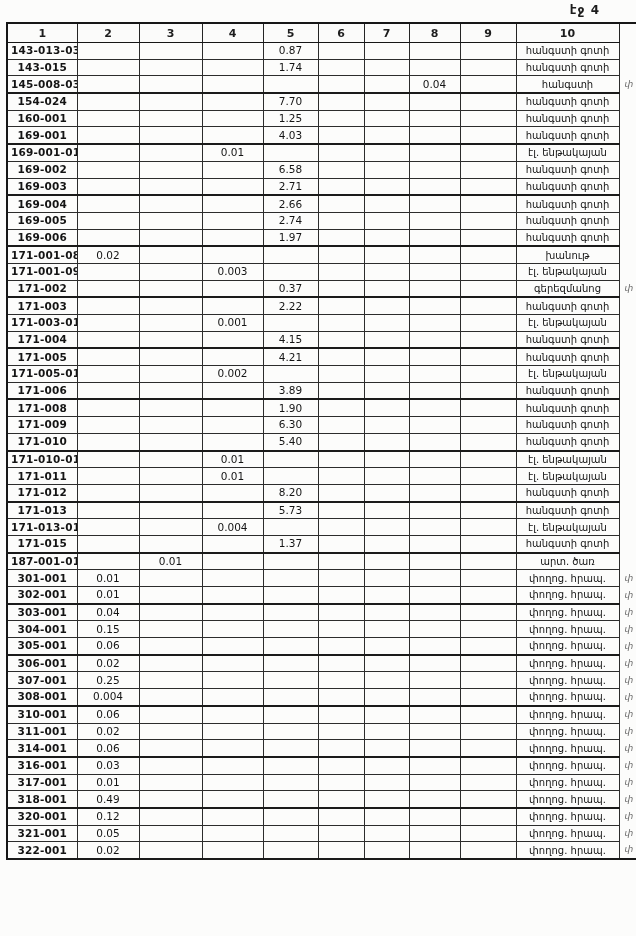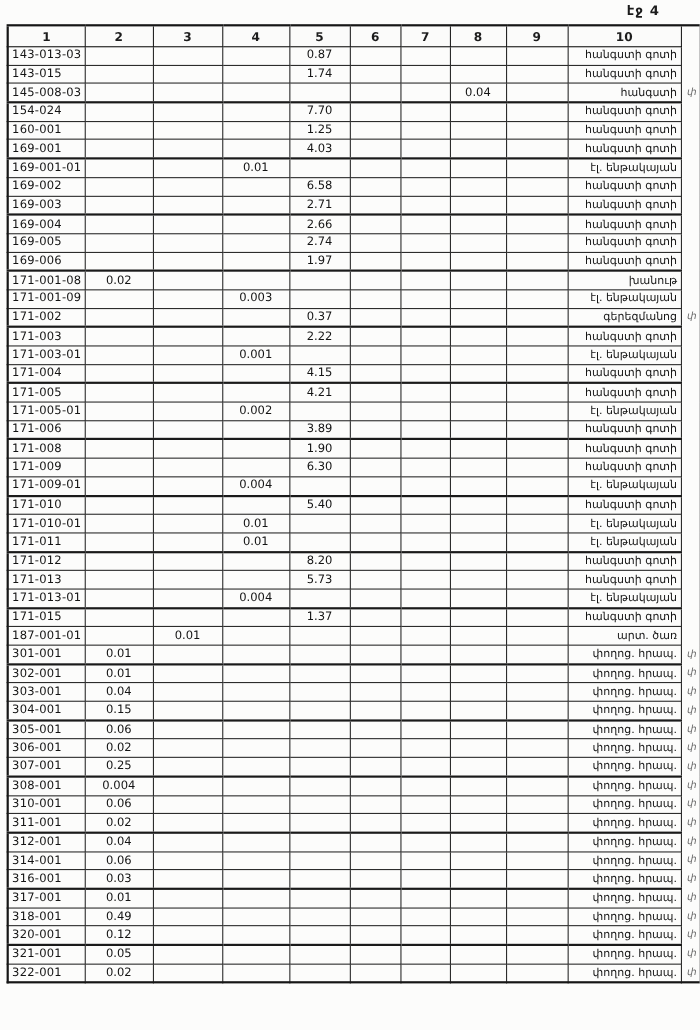--- a/index.html
+++ b/index.html
@@ -23,24 +23,24 @@
     border:1px solid #242424;border-top:2px solid #161616;border-bottom:1px solid #161616;
     height:18px;padding:0;
     font-size:11px;font-weight:700;text-align:center;color:#1d1d1d;
     background:#fbfbfa;
   }
   .scan-table td{
     border:1px solid #2c2c2c;
     height:15.7px;padding:0 3px;overflow:hidden;white-space:nowrap;
     font-size:10.5px;line-height:15px;color:#141414;
   }
-  .scan-table td.c1{text-align:left;font-weight:400;letter-spacing:0.2px;}
+  .scan-table td.c1{text-align:center;font-weight:700;letter-spacing:0.2px;}
   .scan-table td.c2,.scan-table td.c3,.scan-table td.c4,.scan-table td.c5,
   .scan-table td.c6,.scan-table td.c7,.scan-table td.c8,.scan-table td.c9{text-align:center;}
-  .scan-table td.c10{text-align:right;font-size:10px;}
+  .scan-table td.c10{text-align:center;font-size:10px;}
   
   .scan-table td.note,.scan-table th.note{
     border:none;background:transparent;width:18px;
     font-size:9px;color:#6b6b6b;text-align:left;padding:0 0 0 5px;
     font-style:italic;
   }
   
   .scan-table tbody tr:nth-child(3n) td:not(.note){border-bottom-width:2px;border-bottom-color:#1a1a1a;}
   .scan-table tbody tr:nth-child(7n) td:not(.note){border-top-color:#111;}
 </style>
@@ -372,33 +372,20 @@
         <td class="c4"></td>
         <td class="c5">6.30</td>
         <td class="c6"></td>
         <td class="c7"></td>
         <td class="c8"></td>
         <td class="c9"></td>
         <td class="c10">հանգստի գոտի</td>
         <td class="note"></td>
       </tr>
       <tr>
-        <td class="c1">171-009-01</td>
-        <td class="c2"></td>
-        <td class="c3"></td>
-        <td class="c4">0.004</td>
-        <td class="c5"></td>
-        <td class="c6"></td>
-        <td class="c7"></td>
-        <td class="c8"></td>
-        <td class="c9"></td>
-        <td class="c10">էլ. ենթակայան</td>
-        <td class="note"></td>
-      </tr>
-      <tr>
         <td class="c1">171-010</td>
         <td class="c2"></td>
         <td class="c3"></td>
         <td class="c4"></td>
         <td class="c5">5.40</td>
         <td class="c6"></td>
         <td class="c7"></td>
         <td class="c8"></td>
         <td class="c9"></td>
         <td class="c10">հանգստի գոտի</td>
@@ -608,33 +595,20 @@
         <td class="c6"></td>
         <td class="c7"></td>
         <td class="c8"></td>
         <td class="c9"></td>
         <td class="c10">փողոց. հրապ.</td>
         <td class="note">փ</td>
       </tr>
       <tr>
         <td class="c1">311-001</td>
         <td class="c2">0.02</td>
-        <td class="c3"></td>
-        <td class="c4"></td>
-        <td class="c5"></td>
-        <td class="c6"></td>
-        <td class="c7"></td>
-        <td class="c8"></td>
-        <td class="c9"></td>
-        <td class="c10">փողոց. հրապ.</td>
-        <td class="note">փ</td>
-      </tr>
-      <tr>
-        <td class="c1">312-001</td>
-        <td class="c2">0.04</td>
         <td class="c3"></td>
         <td class="c4"></td>
         <td class="c5"></td>
         <td class="c6"></td>
         <td class="c7"></td>
         <td class="c8"></td>
         <td class="c9"></td>
         <td class="c10">փողոց. հրապ.</td>
         <td class="note">փ</td>
       </tr>

